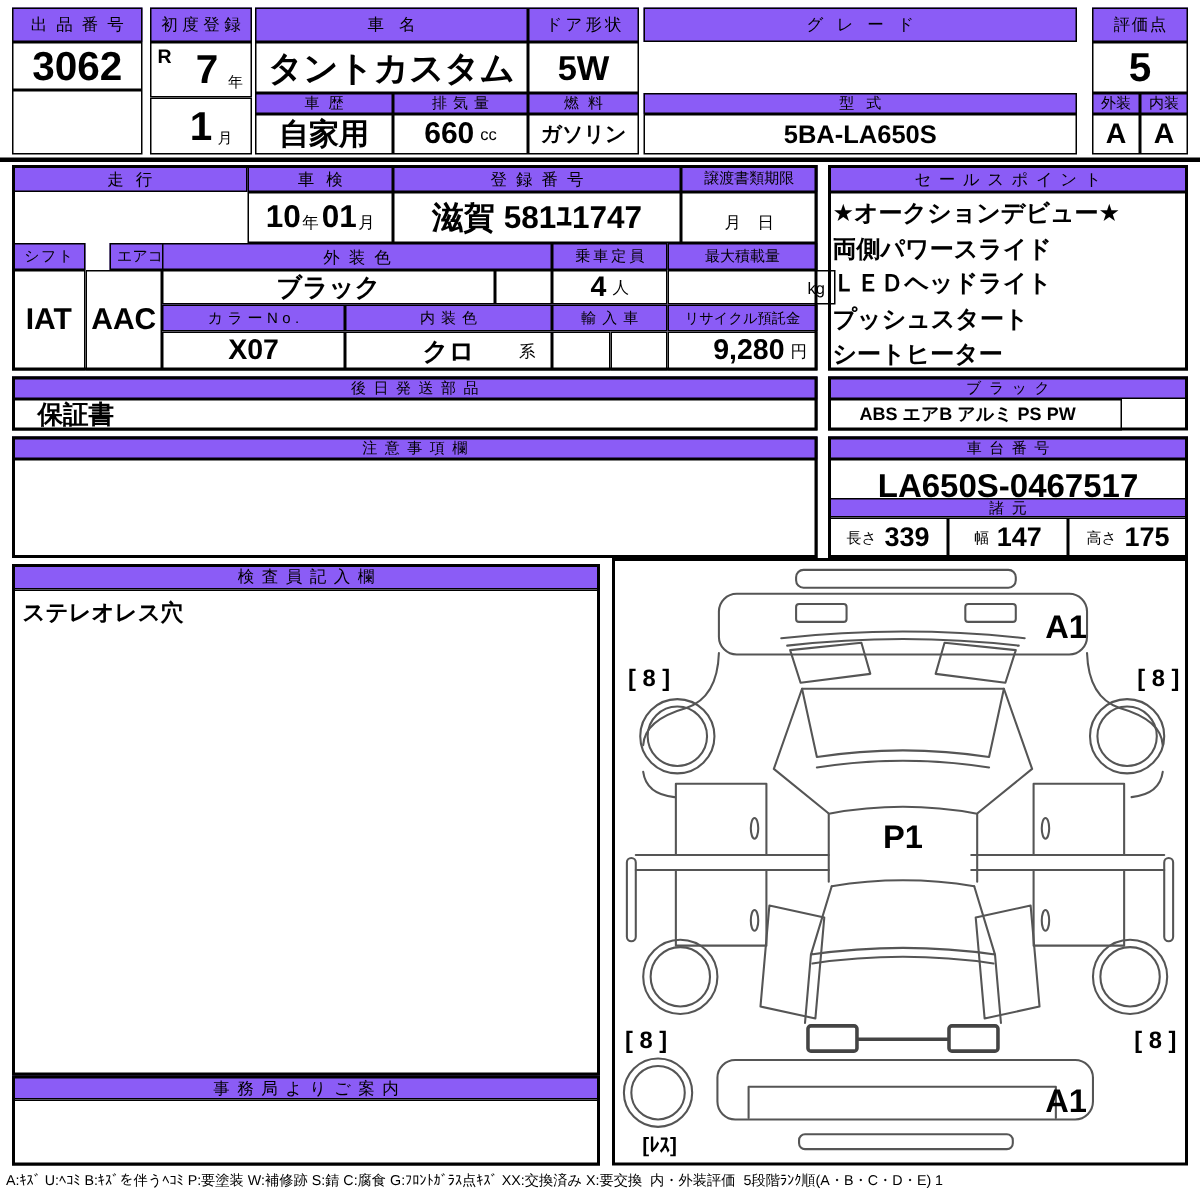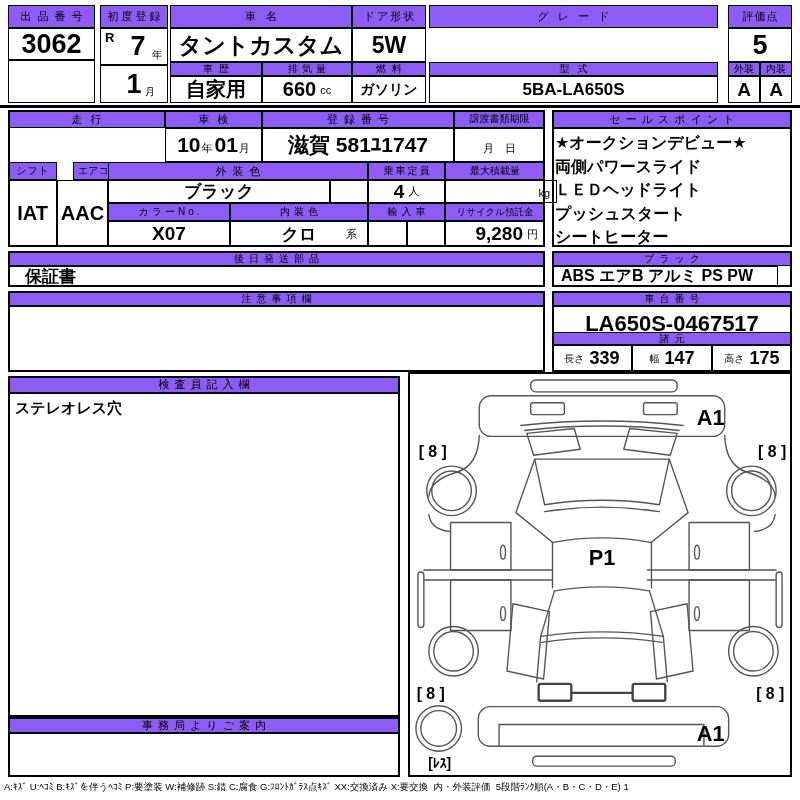--- a/index.html
+++ b/index.html
@@ -120,21 +120,21 @@
     <div class="sp-line">プッシュスタート</div>
     <div class="sp-line">シートヒーター</div>
   </div>
   <div class="a frame" style="left:552px;top:110px;width:240px;height:137px"></div>
 
   <div class="a h" style="left:8px;top:251px;width:537px;height:15px;font-size:10px;letter-spacing:5px;text-indent:5px">後日発送部品</div>
   <div class="a v left" style="left:8px;top:266px;width:537px;height:21px;font-size:17px;padding-left:16px">保証書</div>
   <div class="a frame" style="left:8px;top:251px;width:537px;height:36px"></div>
 
   <div class="a h" style="left:552px;top:251px;width:240px;height:15px;font-size:10px;letter-spacing:5px;text-indent:5px">ブラック</div>
-  <div class="a v left" style="left:552px;top:266px;width:226px;height:21px;font-size:16px;padding-left:8px">ABS エアB アルミ PS PW</div>
+  <div class="a v left" style="left:552px;top:266px;width:196px;height:21px;font-size:12px;padding-left:20px">ABS エアB アルミ PS PW</div>
   <div class="a frame" style="left:552px;top:251px;width:240px;height:36px"></div>
 
   <div class="a h" style="left:8px;top:291px;width:537px;height:15px;font-size:10px;letter-spacing:5px;text-indent:5px">注意事項欄</div>
   <div class="a v left" style="left:8px;top:306px;width:537px;height:66px;font-size:14px;padding-left:4px"></div>
   <div class="a frame" style="left:8px;top:291px;width:537px;height:81px"></div>
 
   <div class="a h" style="left:552px;top:291px;width:240px;height:15px;font-size:10px;letter-spacing:5px;text-indent:5px">車台番号</div>
   <div class="a v" style="left:552px;top:306px;width:240px;height:36px;font-size:22px">LA650S-0467517</div>
   <div class="a h" style="left:552px;top:332px;width:240px;height:13px;font-size:10px;letter-spacing:5px;text-indent:5px">諸元</div>
   <div class="a v" style="left:552px;top:345px;width:80px;height:27px">

